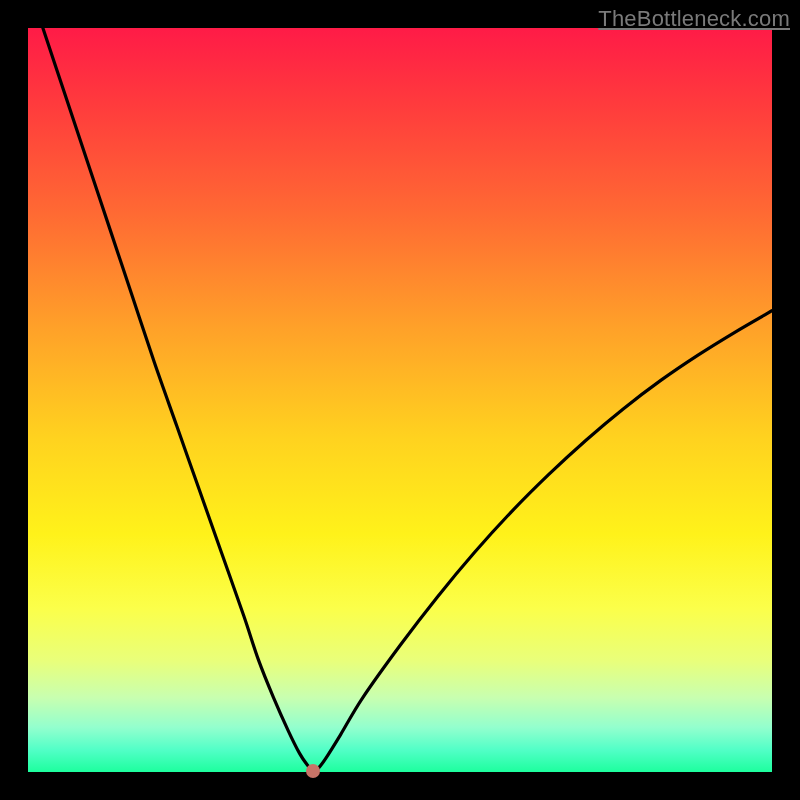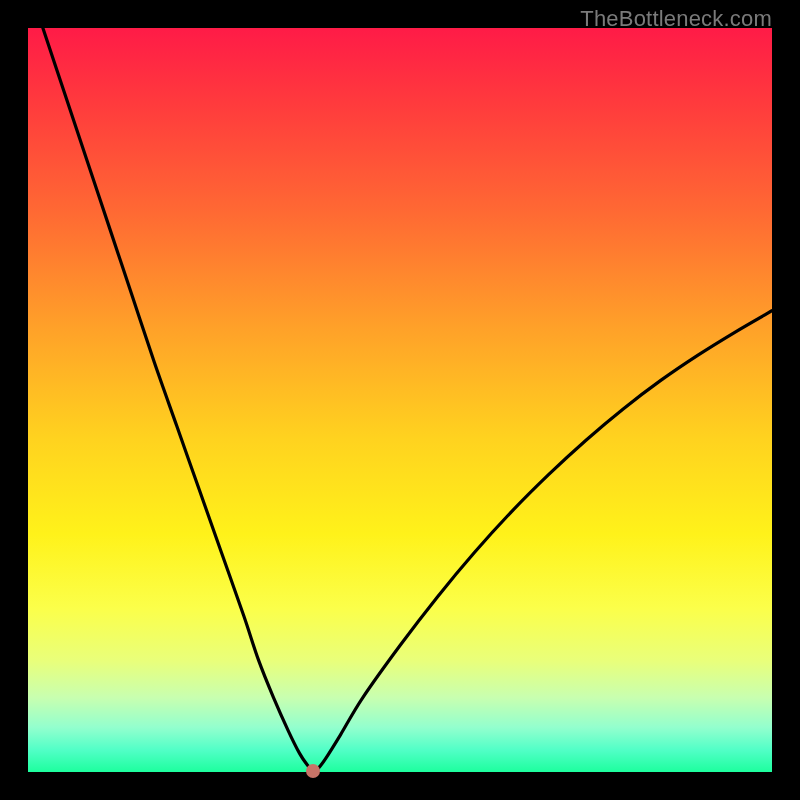--- a/index.html
+++ b/index.html
@@ -33,26 +33,27 @@
       #e9ff7a 85%,
       #c8ffb0 90%,
       #93ffce 94%,
       #52ffc7 97%,
       #1dff9e 100%
     );
   }
   .watermark {
     position: absolute;
     top: 6px;
-    right: 28px;
+    right: 10px;
     color: #7a7a7a;
     font-size: 22px;
     letter-spacing: 0.2px;
     font-weight: 500;
     user-select: none;
+    text-decoration: underline;
   }
   svg.curve {
     position: absolute;
     left: 0;
     top: 0;
     width: 744px;
     height: 744px;
   }
   .marker {
     position: absolute;

